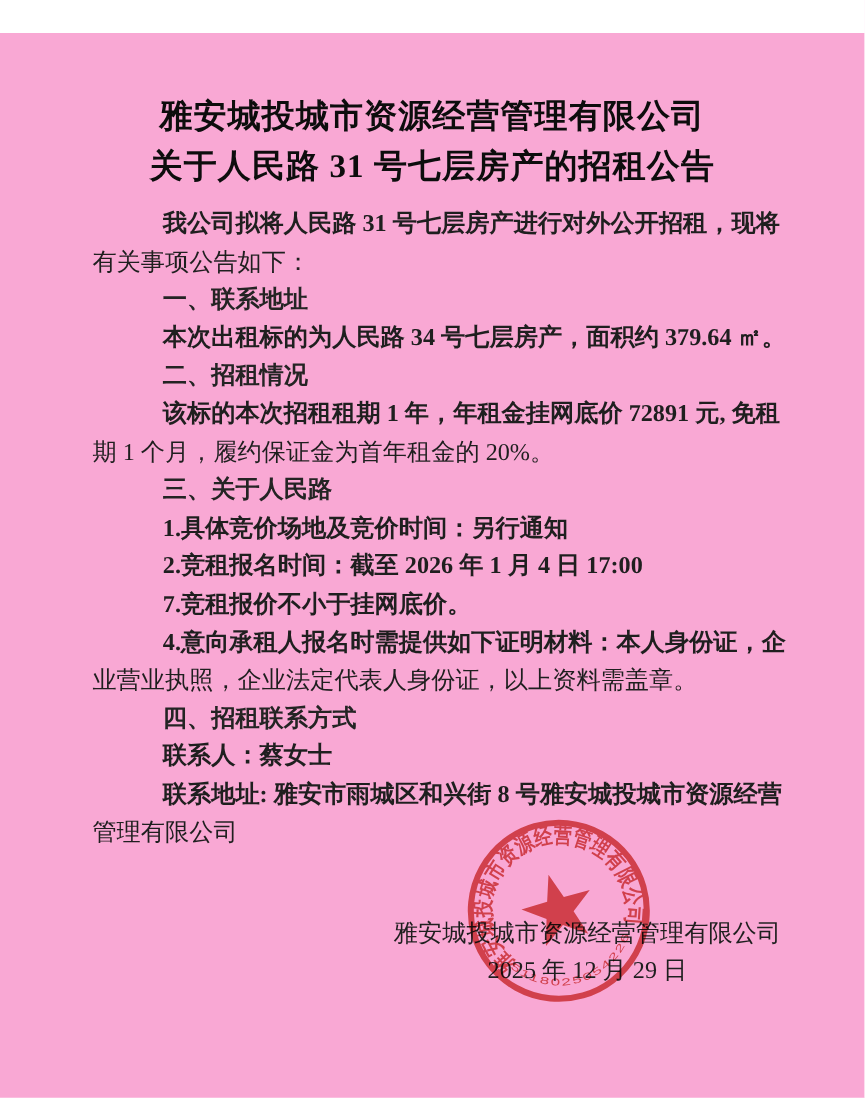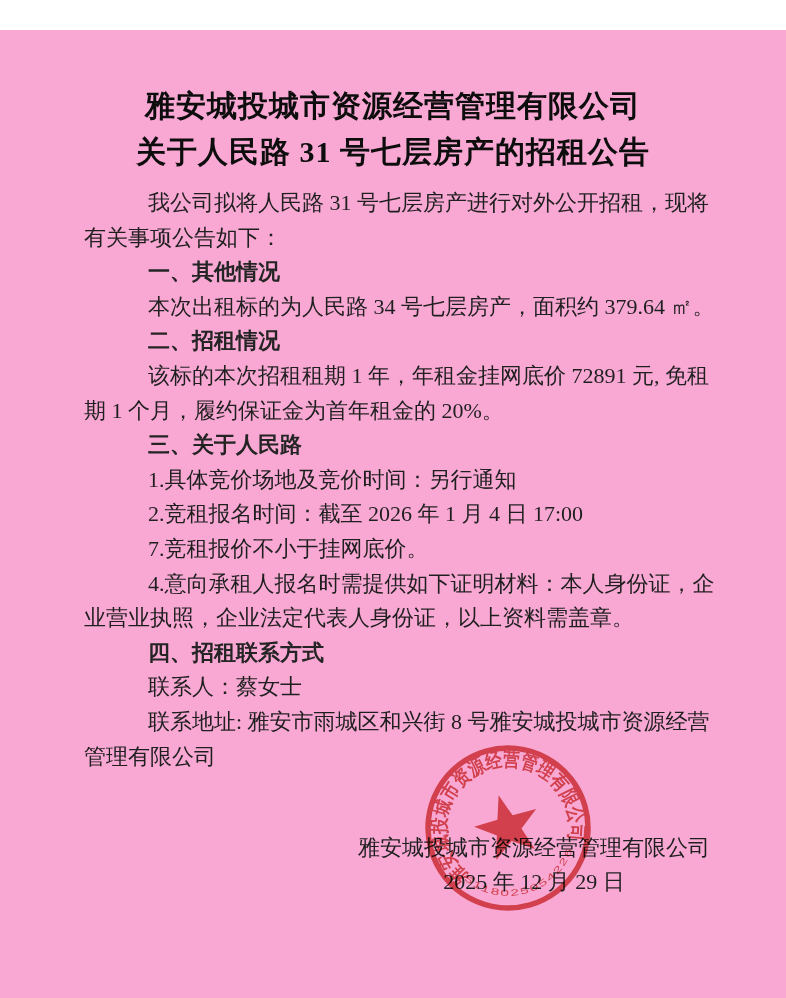--- a/index.html
+++ b/index.html
@@ -23,21 +23,21 @@
     letter-spacing: 1px;
   }
   .body-block {
     position: absolute;
     top: 156px; left: 84px;
     width: 636px;
     font-size: 22px;
     line-height: 34.6px;
   }
   .body-block > div { white-space: nowrap; }
-  .ind { text-indent: 64px; }
+  .ind { text-indent: 64px; font-weight: bold; }
   .head {
     text-indent: 64px;
     font-family: "Liberation Sans", "DejaVu Sans", sans-serif;
     font-weight: bold;
     color: #242424;
   }
   .sign-block {
     position: absolute;
     top: 801px; right: 76px;
     text-align: center;
@@ -71,21 +71,21 @@
 <div class="page">
 
   <div class="title-block">
     <div>雅安城投城市资源经营管理有限公司</div>
     <div>关于人民路 31 号七层房产的招租公告</div>
   </div>
 
   <div class="body-block">
     <div class="ind">我公司拟将人民路 31 号七层房产进行对外公开招租，现将</div>
     <div class="cont">有关事项公告如下：</div>
-    <div class="head">一、其他情况</div>
+    <div class="head">一、联系地址</div>
     <div class="ind">本次出租标的为人民路 34 号七层房产，面积约 379.64 ㎡。</div>
     <div class="head">二、招租情况</div>
     <div class="ind">该标的本次招租租期 1 年，年租金挂网底价 72891 元, 免租</div>
     <div class="cont">期 1 个月，履约保证金为首年租金的 20%。</div>
     <div class="head">三、关于人民路</div>
     <div class="ind">1.具体竞价场地及竞价时间：另行通知</div>
     <div class="ind">2.竞租报名时间：截至 2026 年 1 月 4 日 17:00</div>
     <div class="ind">7.竞租报价不小于挂网底价。</div>
     <div class="ind">4.意向承租人报名时需提供如下证明材料：本人身份证，企</div>
     <div class="cont">业营业执照，企业法定代表人身份证，以上资料需盖章。</div>

